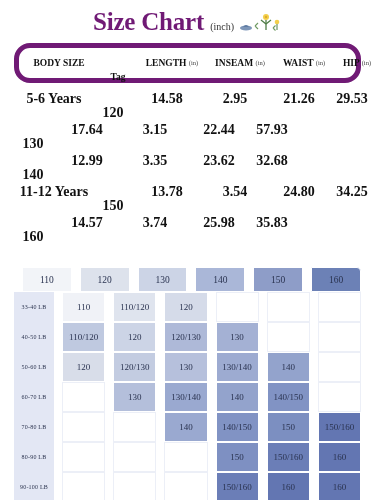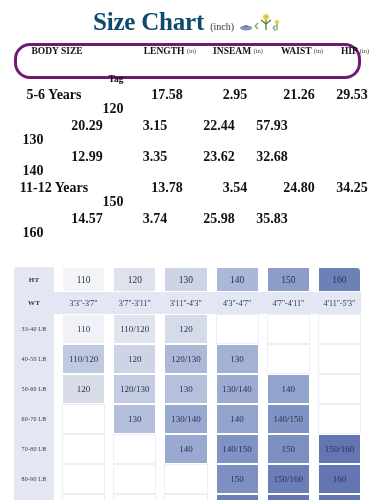--- a/index.html
+++ b/index.html
@@ -11,33 +11,33 @@
   .page{width:375px;height:500px;position:relative;}
 
   
   .title-row{
     display:flex;align-items:flex-end;justify-content:center;
     gap:6px;padding-top:16px;height:34px;box-sizing:border-box;
   }
   .title{
     font-family:"Liberation Serif", serif;
     font-weight:bold;font-size:25px;line-height:1;
-    letter-spacing:-0.2px;color:#0c4a6e;
+    letter-spacing:-0.2px;color:#701a75;
   }
   .title-unit{
     font-family:"Liberation Serif", serif;
     font-size:10px;color:#333;padding-bottom:2px;
   }
   .deco{width:42px;height:20px;padding-bottom:1px;}
 
   
   .top-table{margin:9px 14px 0 14px;}
   .head-pill{
-    border:3px solid #701a75;border-radius:16px;
-    height:30px;display:flex;
+    border:5px solid #701a75;border-radius:16px;
+    height:30px;display:flex;align-items:center;
   }
   .drow{display:flex;align-items:center;height:31px;}
   .c{
     font-size:9.5px;font-weight:bold;text-align:center;
     font-family:"Liberation Serif", serif;color:#111;
     white-space:nowrap;
   }
   .c0{flex:0 0 80px;}
   .c1{flex:0 0 38px;margin-top:28px;}
   .c2{flex:0 0 70px;}
@@ -103,28 +103,28 @@
       <div class="c c1"><span>Tag</span></div>
       <div class="c c2"><span>LENGTH</span> <span class="unit">(in)</span></div>
       <div class="c c3"><span>INSEAM</span> <span class="unit">(in)</span></div>
       <div class="c c4"><span>WAIST</span> <span class="unit">(in)</span></div>
       <div class="c c5"><span>HIP</span> <span class="unit">(in)</span></div>
     </div>
     <div id="size-rows">
         <div class="drow">
           <div class="c dv c0">5-6 Years</div>
           <div class="c dv c1">120</div>
-          <div class="c dv c2">17.58</div>
+          <div class="c dv c2">14.58</div>
           <div class="c dv c3">2.95</div>
           <div class="c dv c4">21.26</div>
           <div class="c dv c5">29.53</div>
         </div>
         <div class="drow">
           <div class="c dv c1">130</div>
-          <div class="c dv c2">20.29</div>
+          <div class="c dv c2">17.64</div>
           <div class="c dv c3">3.15</div>
           <div class="c dv c4">22.44</div>
           <div class="c dv c5">57.93</div>
         </div>
         <div class="drow">
           <div class="c dv c1">140</div>
           <div class="c dv c2">12.99</div>
           <div class="c dv c3">3.35</div>
           <div class="c dv c4">23.62</div>
           <div class="c dv c5">32.68</div>
@@ -142,41 +142,29 @@
           <div class="c dv c2">14.57</div>
           <div class="c dv c3">3.74</div>
           <div class="c dv c4">25.98</div>
           <div class="c dv c5">35.83</div>
         </div>
       </div>
   </div>
 
   <div class="matrix">
     <div class="mrow hrow">
-      <div class="mlab big">HT</div>
       <div id="ht-cells" style="display:flex;flex:1 1 auto;">
           <div class="mcell" style="background: rgb(242, 244, 248); height: 25px;">110</div>
           <div class="mcell" style="background: rgb(221, 226, 236); height: 25px;">120</div>
           <div class="mcell" style="background: rgb(204, 212, 230); height: 25px;">130</div>
           <div class="mcell" style="background: rgb(170, 183, 216); height: 25px;">140</div>
           <div class="mcell" style="background: rgb(142, 157, 200); height: 25px;">150</div>
           <div class="mcell topright" style="background: rgb(108, 129, 182); height: 25px;">160</div>
         </div>
     </div>
-    <div class="mrow wrow">
-      <div class="mlab big">WT</div>
-      <div id="wt-cells" style="display:flex;flex:1 1 auto;">
-          <div class="mcell" style="height: 22px; font-size: 8px; border: none;">3'3"-3'7"</div>
-          <div class="mcell" style="height: 22px; font-size: 8px; border: none;">3'7"-3'11"</div>
-          <div class="mcell" style="height: 22px; font-size: 8px; border: none;">3'11"-4'3"</div>
-          <div class="mcell" style="height: 22px; font-size: 8px; border: none;">4'3"-4'7"</div>
-          <div class="mcell" style="height: 22px; font-size: 8px; border: none;">4'7"-4'11"</div>
-          <div class="mcell" style="height: 22px; font-size: 8px; border: none;">4'11"-5'3"</div>
-        </div>
-    </div>
     <div id="matrix-body">
         <div class="mrow brow">
           <div class="mlab">33-40 LB</div>
           <div style="display: flex; flex: 1 1 auto;">
             <div class="mcell" style="background: rgb(240, 242, 247); height: 30px;">110</div>
             <div class="mcell" style="background: rgb(223, 228, 238); height: 30px;">110/120</div>
             <div class="mcell" style="background: rgb(213, 219, 233); height: 30px;">120</div>
             <div class="mcell empty" style="height: 30px;"></div>
             <div class="mcell empty" style="height: 30px;"></div>
             <div class="mcell empty" style="height: 30px;"></div>

